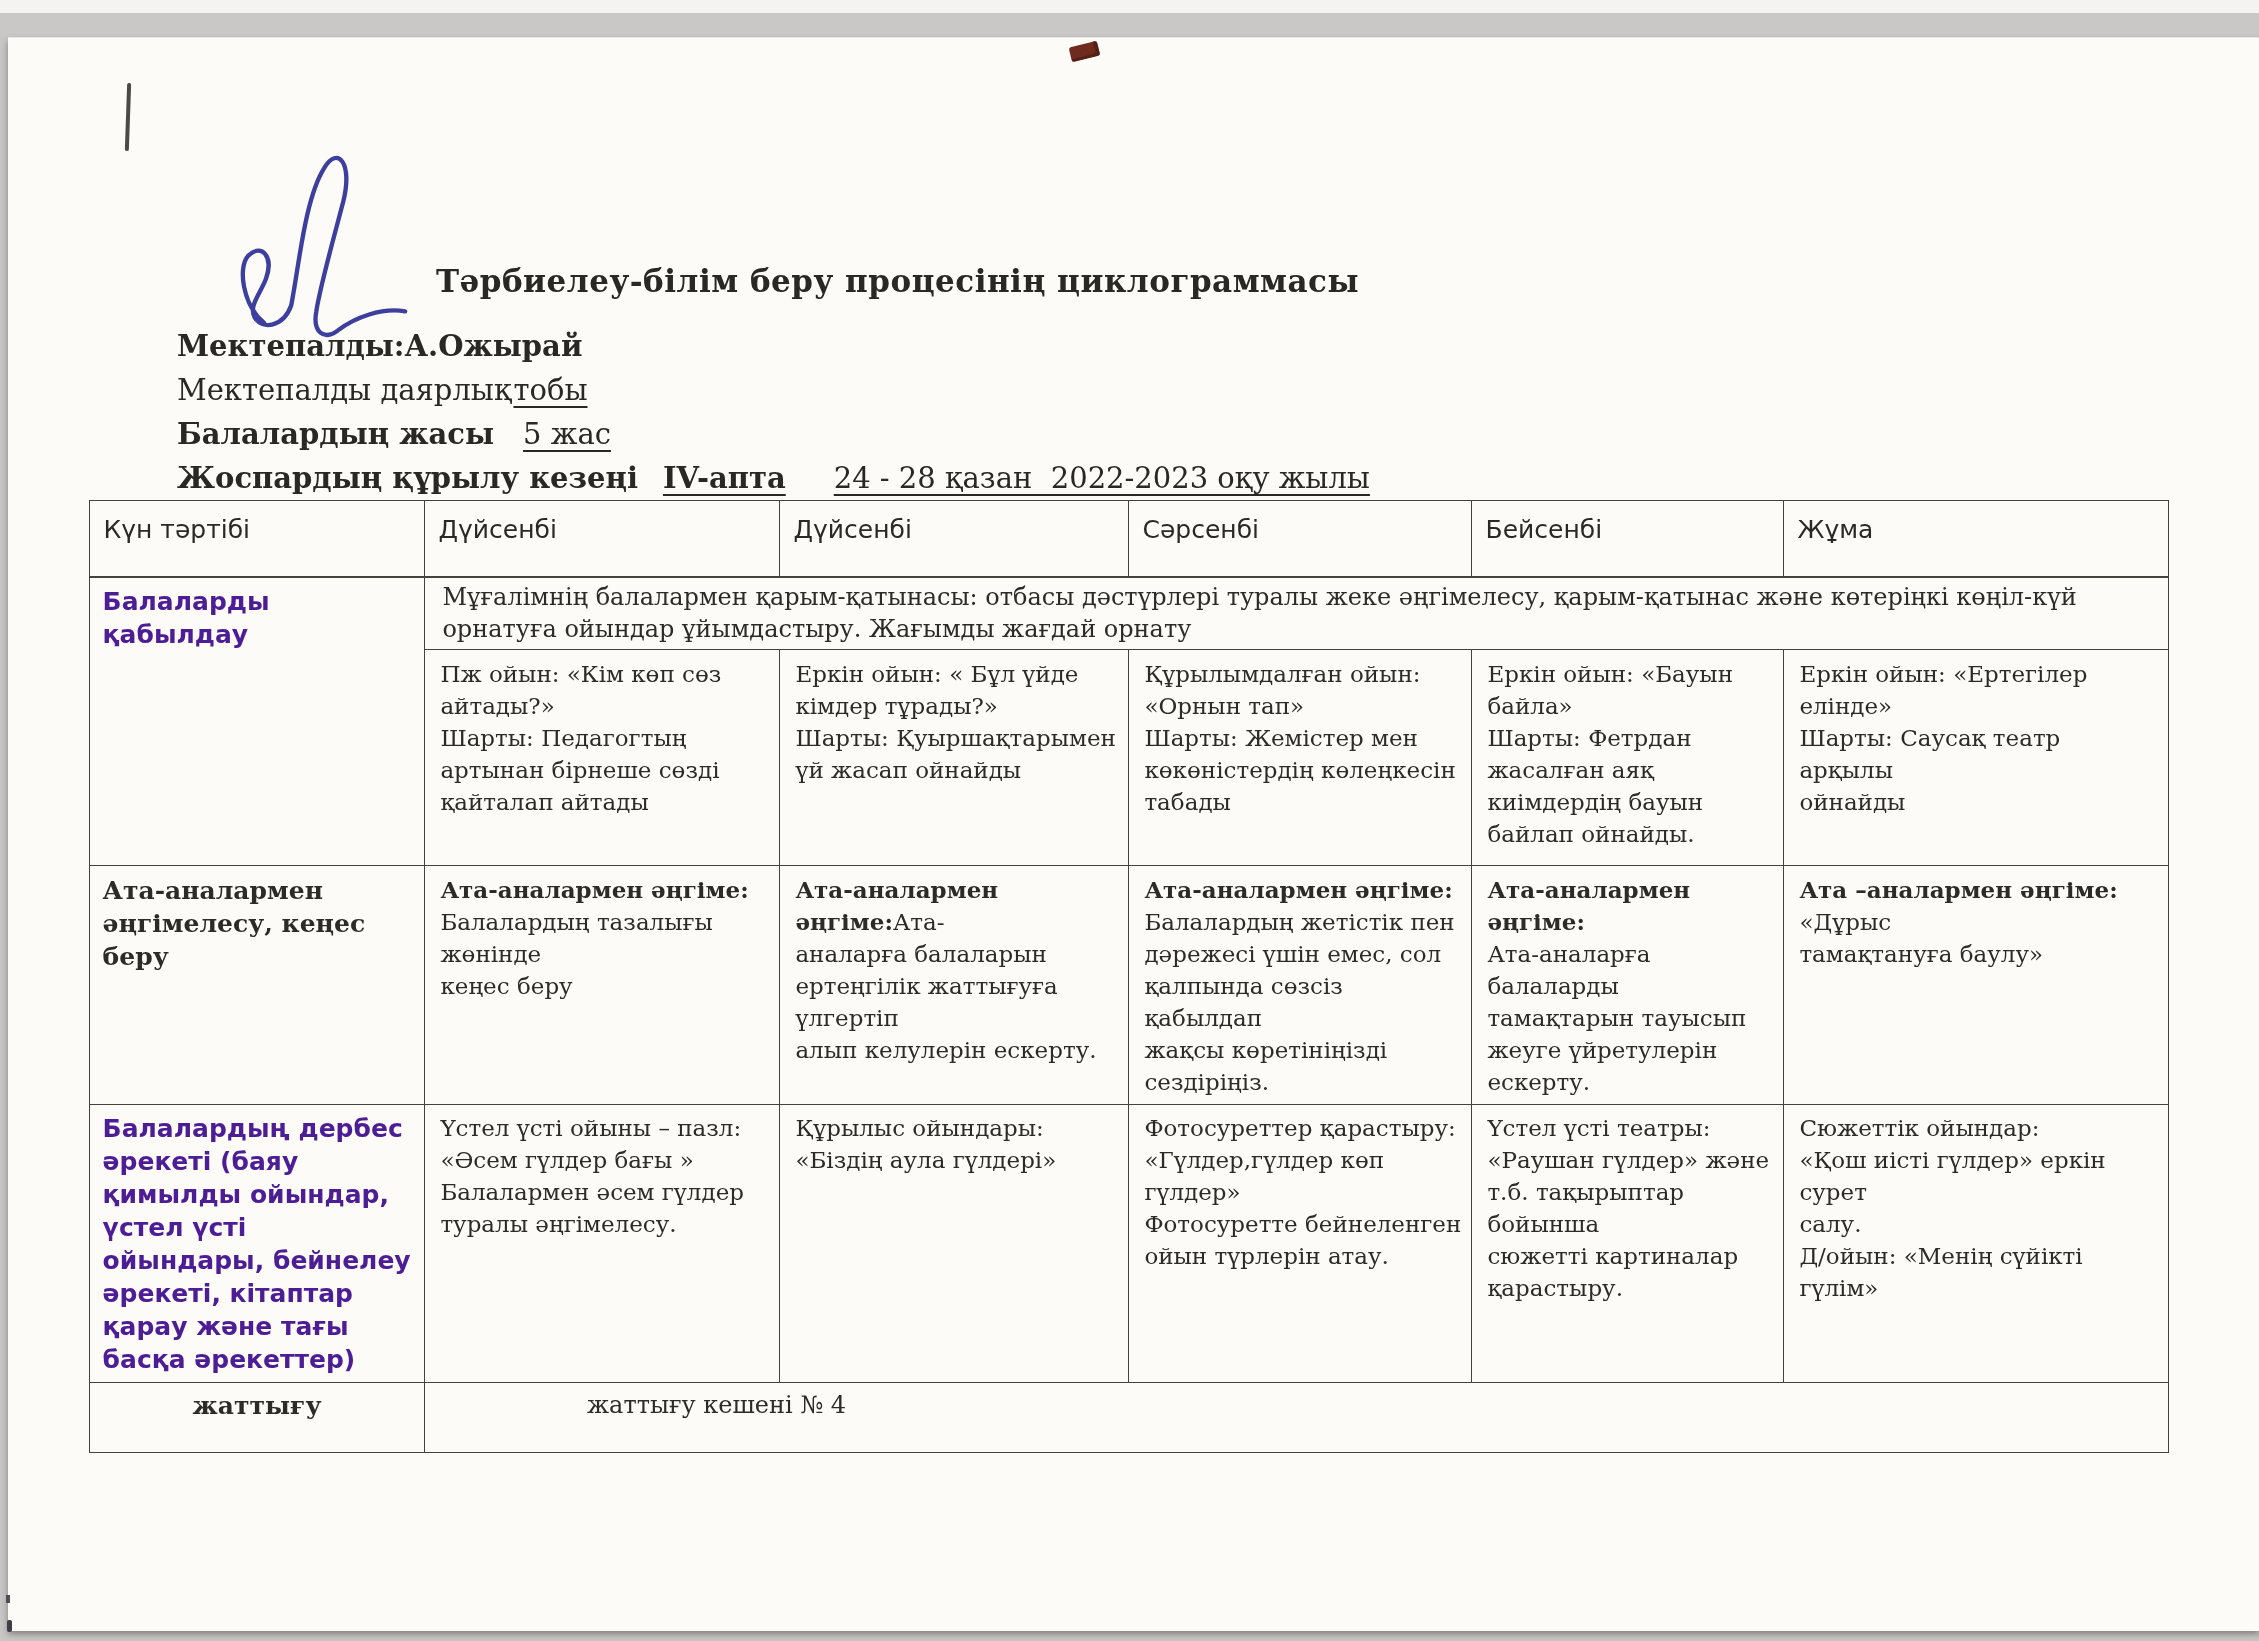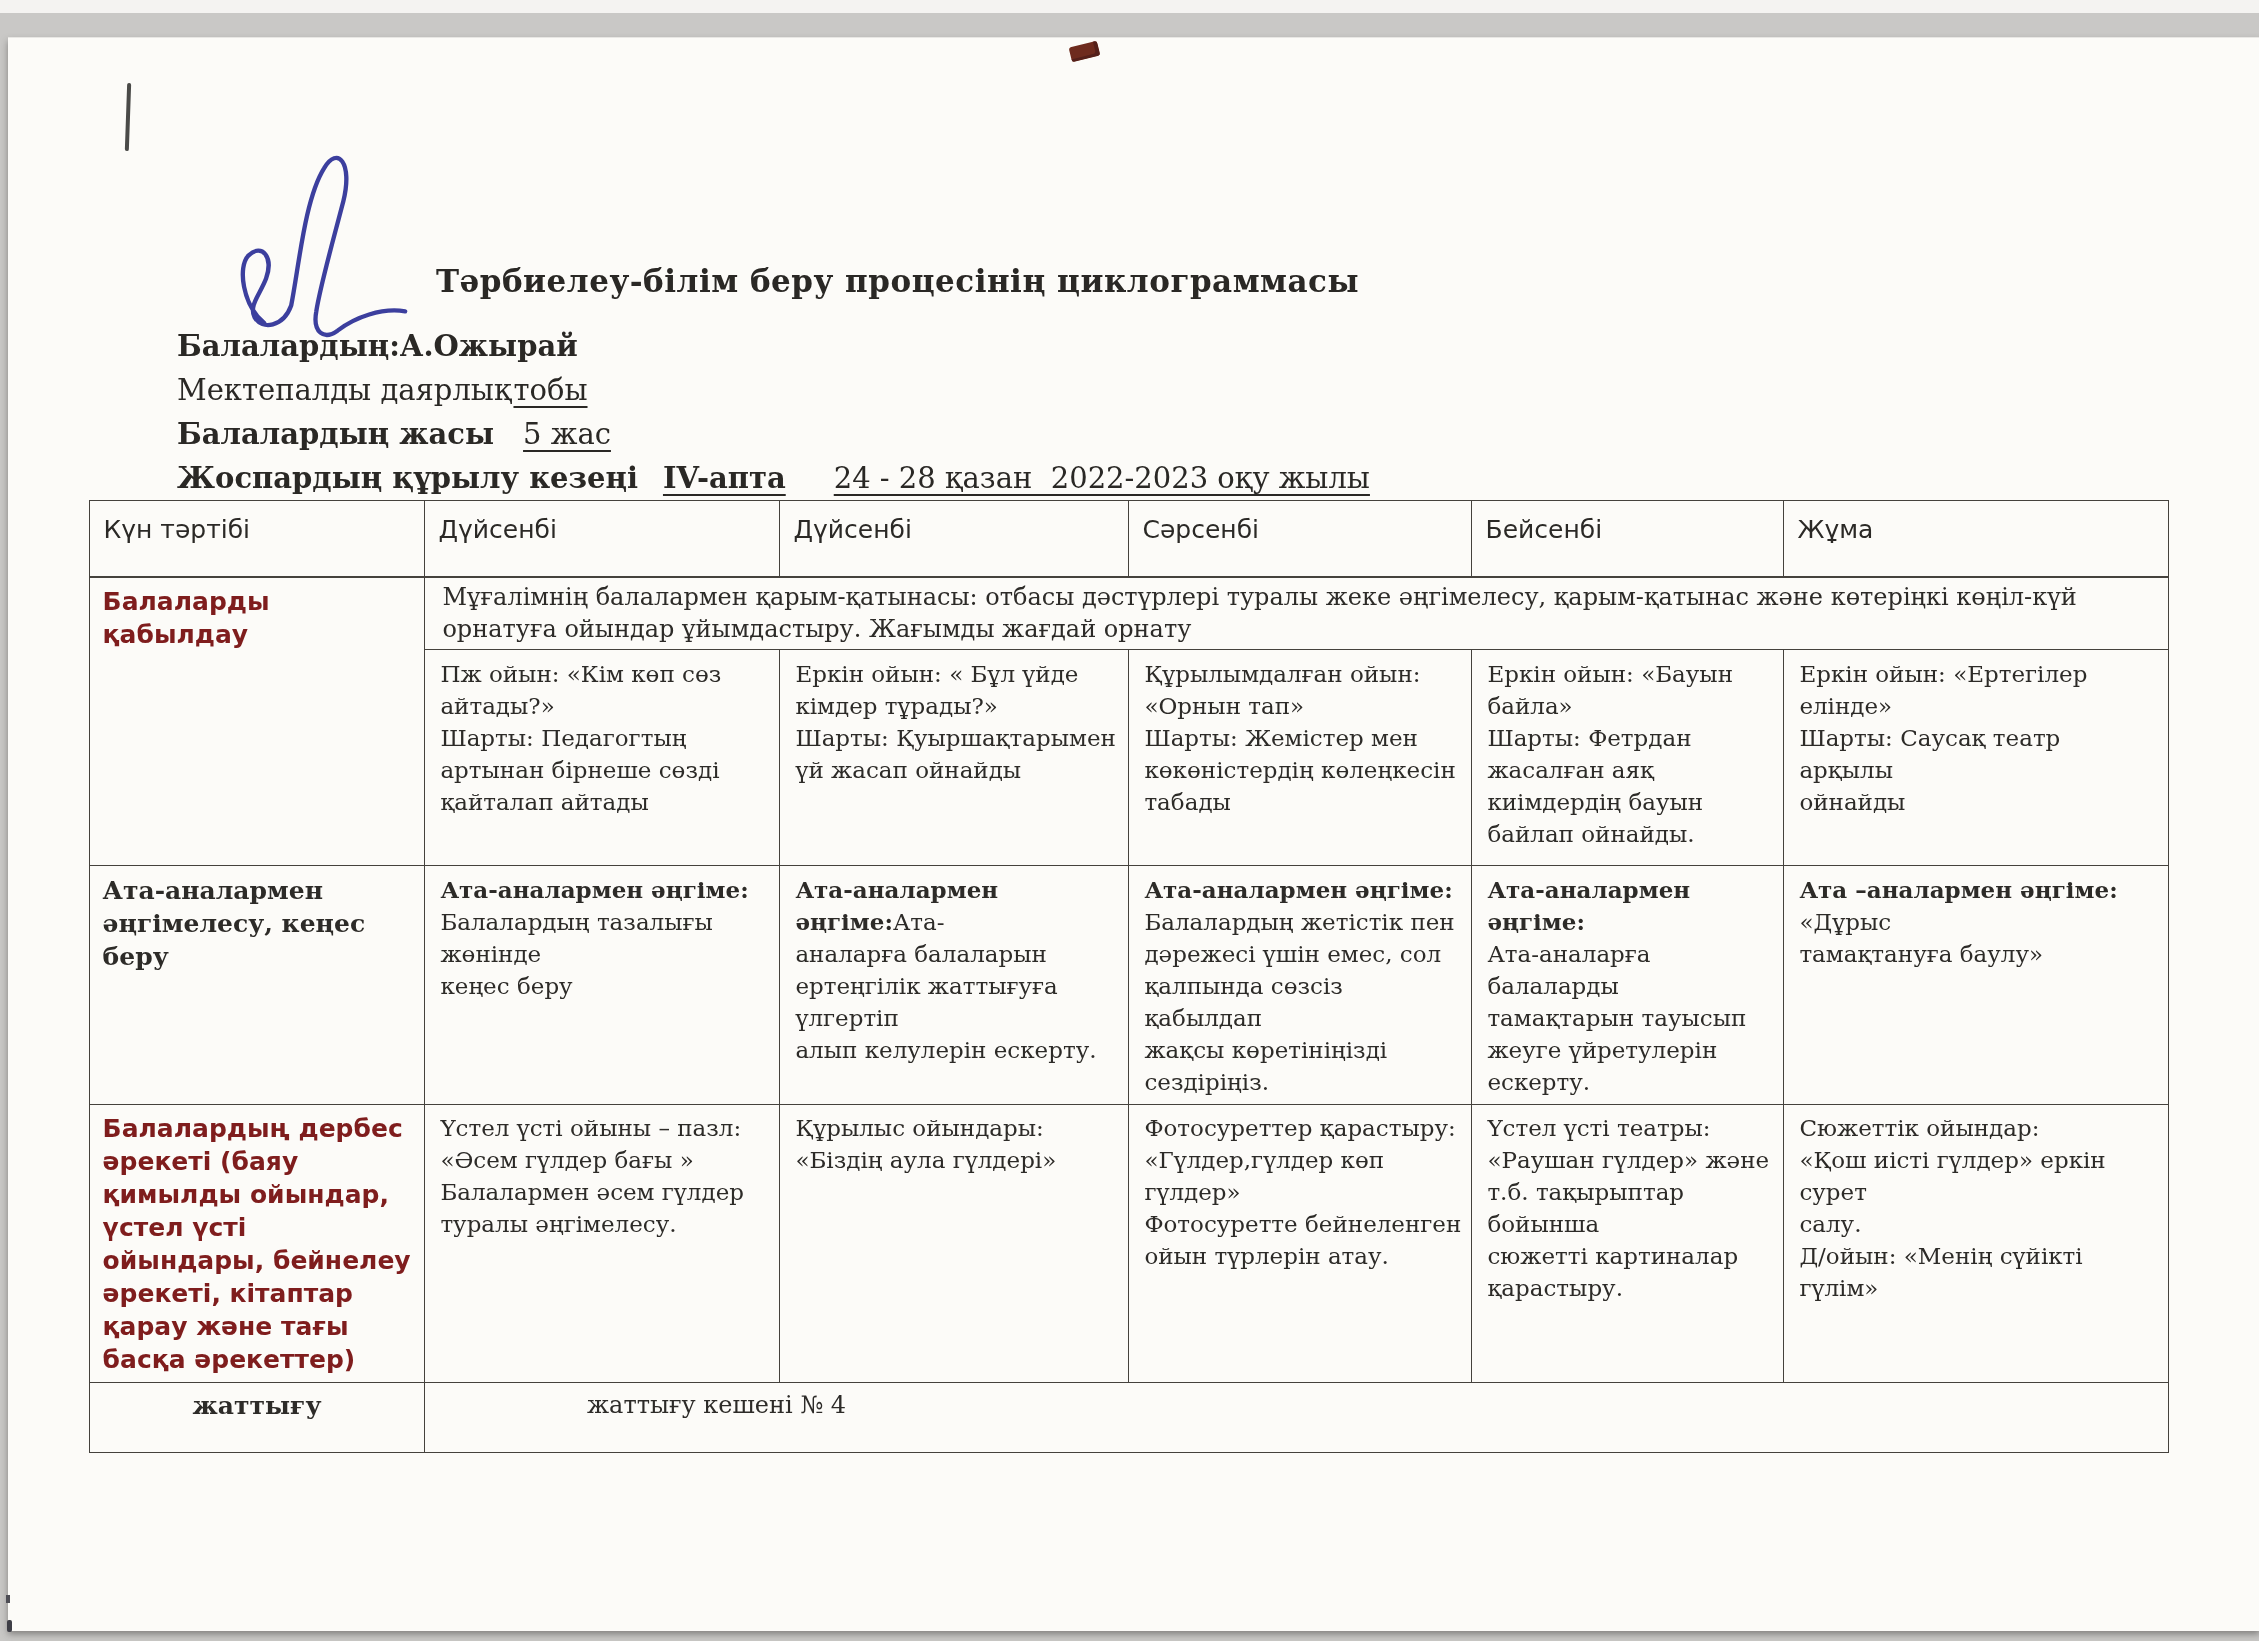--- a/index.html
+++ b/index.html
@@ -48,21 +48,21 @@
   .cyclo tr.r2{height:178px;}
   .cyclo tr.r3{height:230px;}
   .cyclo tr.r4{height:70px;}
   .cyclo tr.rh th{border-bottom-width:2.9px;}
   th.colhead{
     font-family:"DejaVu Sans","Liberation Sans",sans-serif;
     font-weight:normal;font-size:25px;padding:13.5px 9.7px 7.7px 13.5px;color:#2b2926;
   }
   td.lbl-sans{
     font-family:"DejaVu Sans","Liberation Sans",sans-serif;
-    font-weight:bold;font-size:25px;line-height:33px;padding:7.7px 9.7px 5.8px 12.6px;color:#7f1d1d;
+    font-weight:bold;font-size:25px;line-height:33px;padding:7.7px 9.7px 5.8px 12.6px;color:#4c1d95;
   }
   td.lbl-serif{font-weight:bold;font-size:25px;line-height:33px;padding:7.7px 9.7px 5.8px 12.6px;}
   td.summary{font-size:24px;line-height:32px;padding:3.9px 15.4px 3.9px 17.4px;}
   td.day{font-size:23px;line-height:32px;padding:7.7px 9.7px 5.8px 15.4px;white-space:pre-line;}
   td.day .b{font-weight:bold;}
   td.exercise-lbl{font-weight:bold;font-size:25px;text-align:center;padding:7.7px 0 0 0;}
   td.exercise-val{font-size:24px;padding:7.7px 9.7px 5.8px 162px;}
 </style>
 </head>
 <body>
@@ -77,21 +77,21 @@
 
 <div class="title">Тәрбиелеу-білім беру процесінің циклограммасы</div>
 
 <svg class="signature" width="179" height="198" viewBox="0 0 185 205">
   <path d="M30 178 C8 160 2 120 14 108 C28 95 40 110 32 132 C26 148 14 160 20 172 C28 186 50 182 58 160
            C66 120 72 50 92 18 C106 -6 122 12 112 52 C100 98 88 140 84 166
            C80 188 92 196 106 186 C124 172 152 162 176 166" fill="none" stroke-width="4.5" stroke-linecap="round" stroke="#3c3f9e"></path>
 </svg>
 
 <div class="hdr">
-  <div><span class="bd">Балалардың:</span><span class="bd name-gap">А.Ожырай</span></div>
+  <div><span class="bd">Мектепалды:</span><span class="bd name-gap">А.Ожырай</span></div>
   <div><span>Мектепалды даярлық</span><span class="u group-u">тобы</span></div>
   <div><span class="bd">Балалардың жасы</span><span class="u age-u">5 жас</span></div>
   <div><span class="bd">Жоспардың құрылу кезеңі</span><span class="u" style="margin-left:25px;"><span class="bd">IV-апта</span><span class="dates-seg">24 - 28 қазан  2022-2023 оқу жылы</span></span></div>
 </div>
 
 <table class="cyclo">
   <colgroup>
     <col style="width:335px">
       <col style="width:355px">
       <col style="width:349px">

